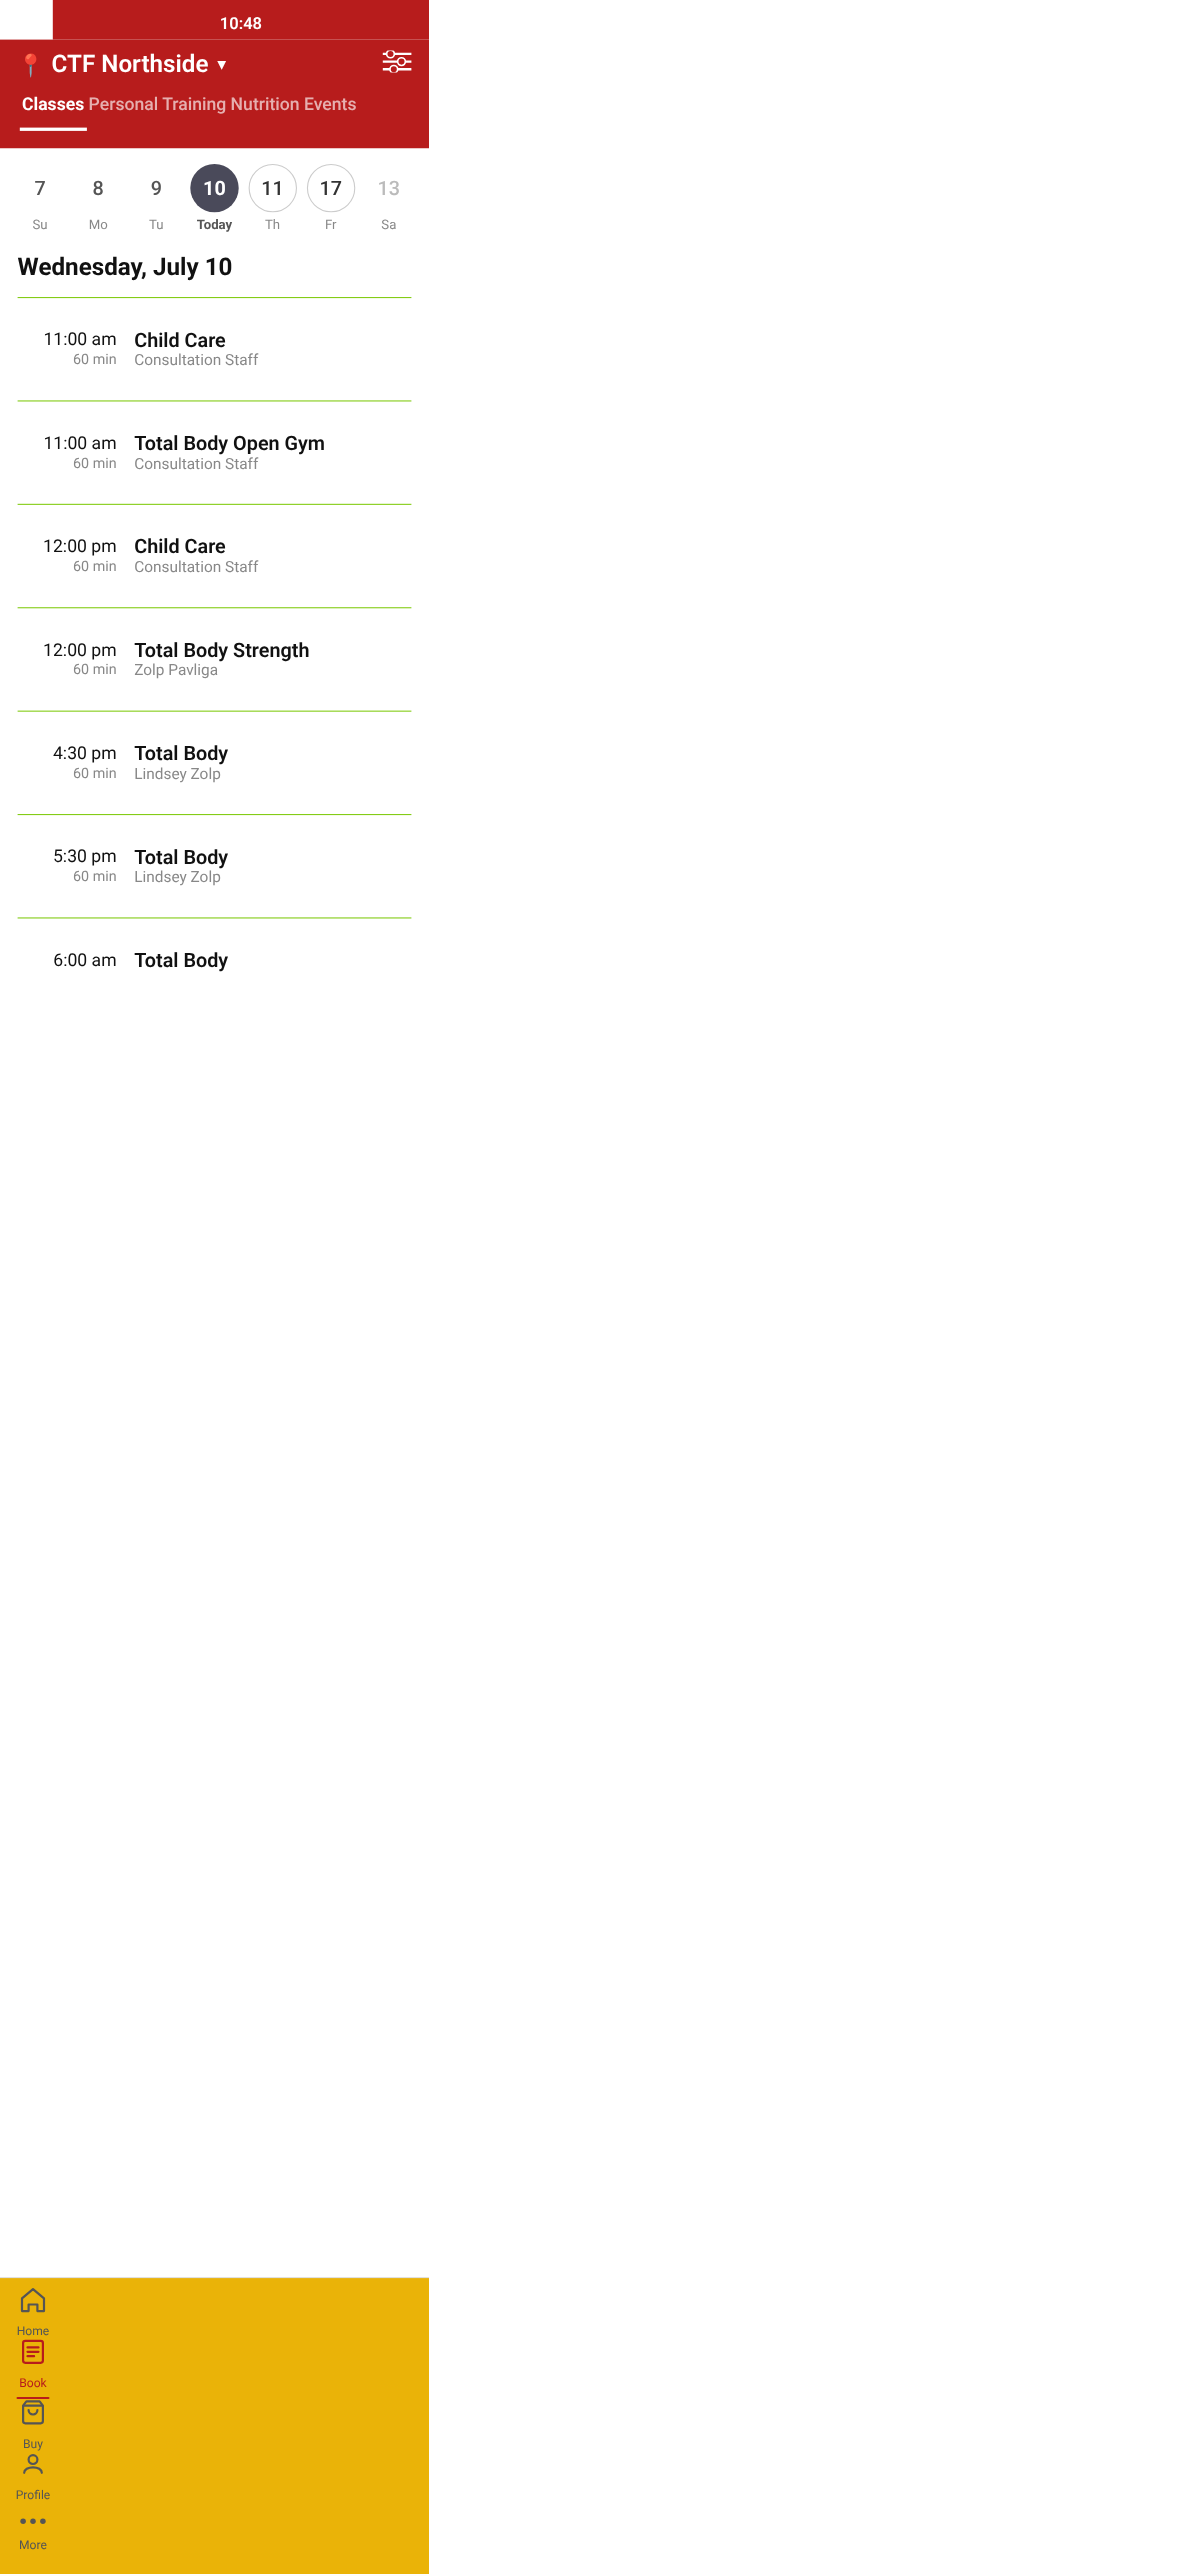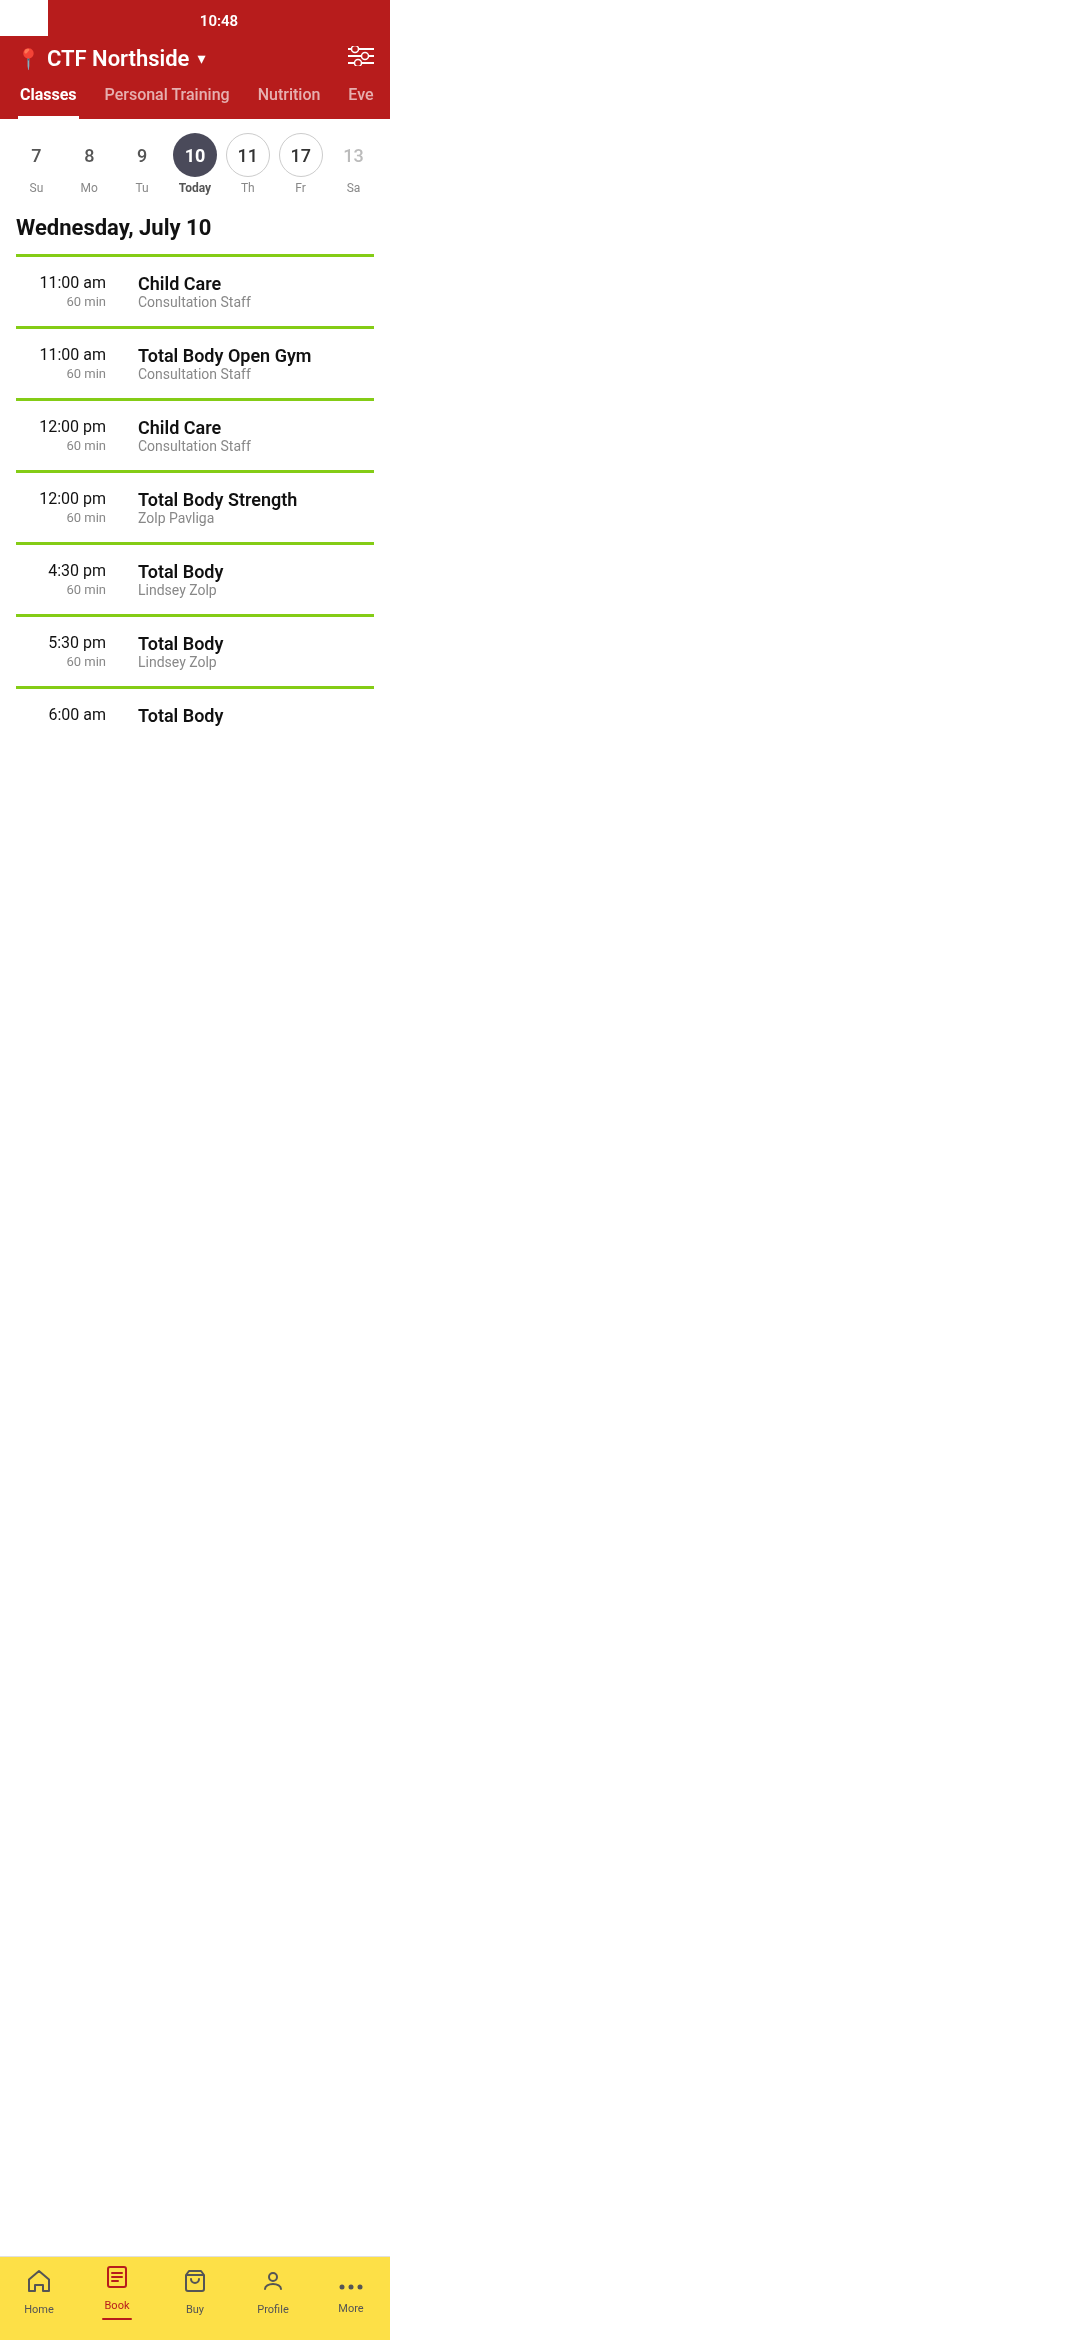--- a/index.html
+++ b/index.html
@@ -67,22 +67,21 @@
     }
 
     .filter-icon {
       color: white;
       font-size: 20px;
     }
 
     
     .nav-tabs {
       display: flex;
-      gap: 24px;
-      padding: 0 0 0 2px;
+      padding: 0 0 16px 2px;
       overflow-x: auto;
       scrollbar-width: none;
     }
 
     .nav-tabs::-webkit-scrollbar {
       display: none;
     }
 
     .nav-tab {
       color: rgba(255,255,255,0.65);
@@ -163,23 +162,23 @@
     }
 
     
     .class-list {
       padding: 0 16px;
     }
 
     .class-item {
       display: flex;
       align-items: flex-start;
-      padding: 16px 0;
-      border-top: 3px solid #84cc16;
-      gap: 32px;
+      padding: 28px 0;
+      border-top: 1px solid #84cc16;
+      gap: 16px;
     }
 
     .class-time {
       min-width: 90px;
       text-align: right;
     }
 
     .class-time-main {
       font-size: 16px;
       color: #111;
@@ -207,26 +206,27 @@
       color: #888;
       margin-top: 0;
     }
 
     
     .bottom-nav {
       position: fixed;
       bottom: 0;
       left: 0;
       width: 390px;
-      background: #fde047;
+      background: #eab308;
       border-top: 1px solid #e0e0e0;
       display: flex;
       justify-content: space-around;
-      align-items: center;
+      align-items: flex-start;
       padding: 8px 0 20px;
+      flex-direction: column;
     }
 
     .nav-item {
       display: flex;
       flex-direction: column;
       align-items: center;
       gap: 4px;
       cursor: pointer;
       min-width: 60px;
     }

